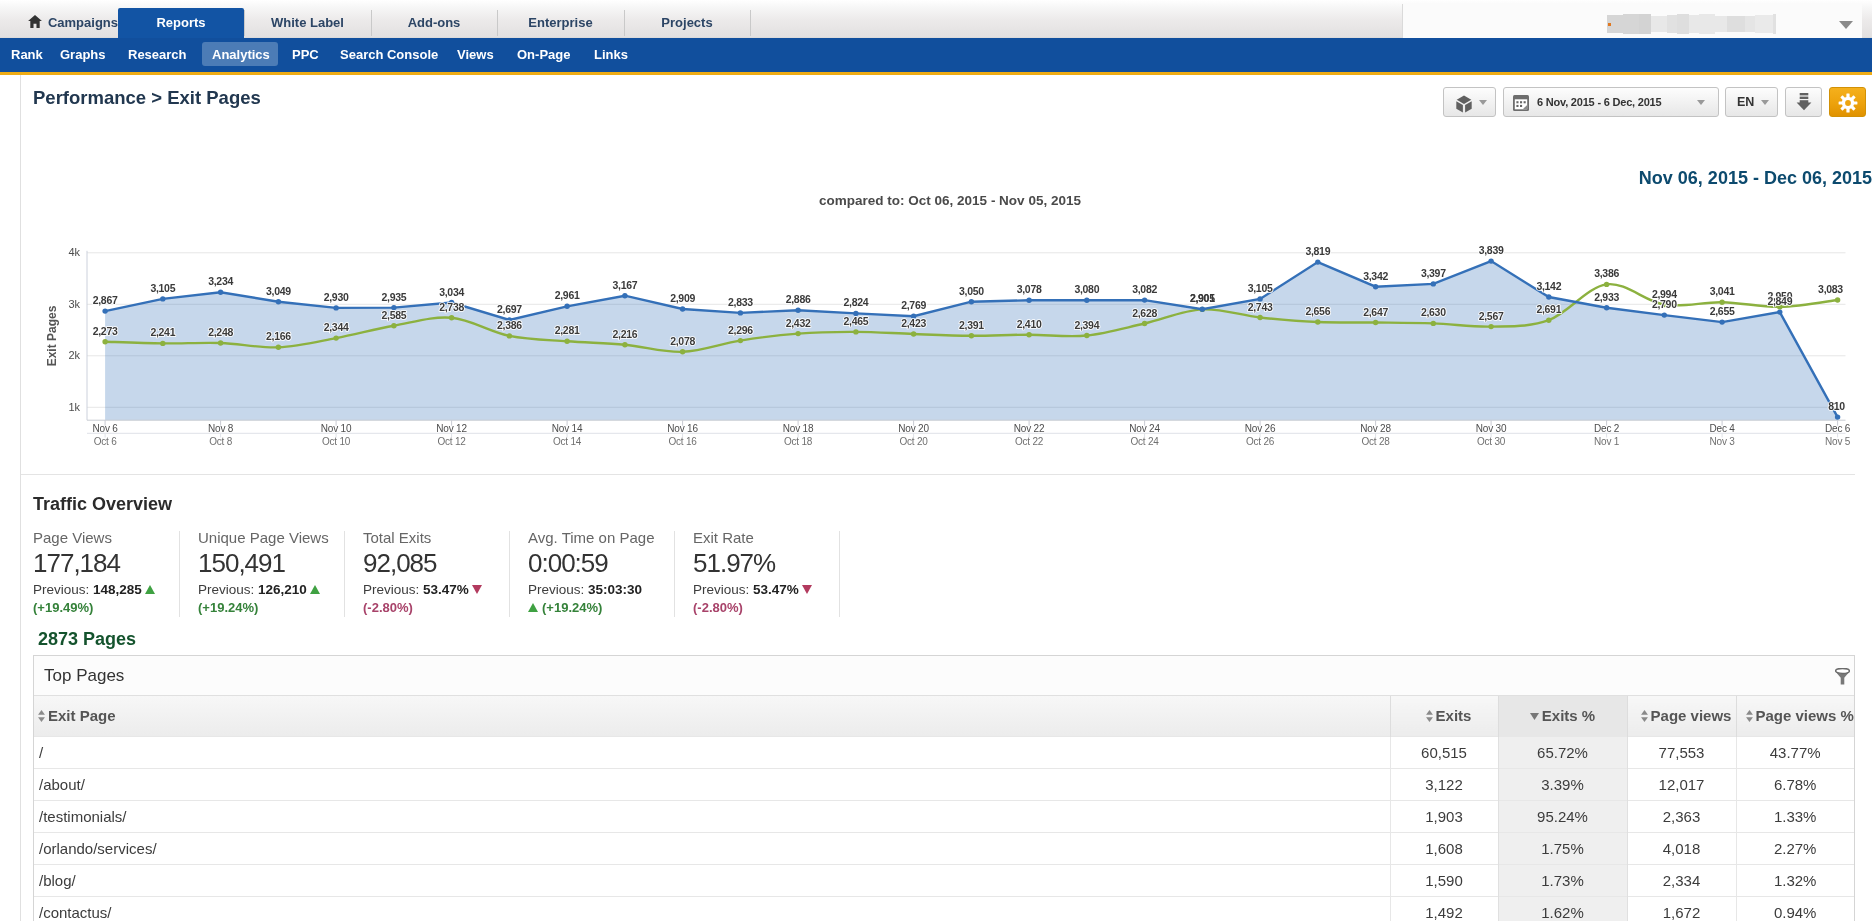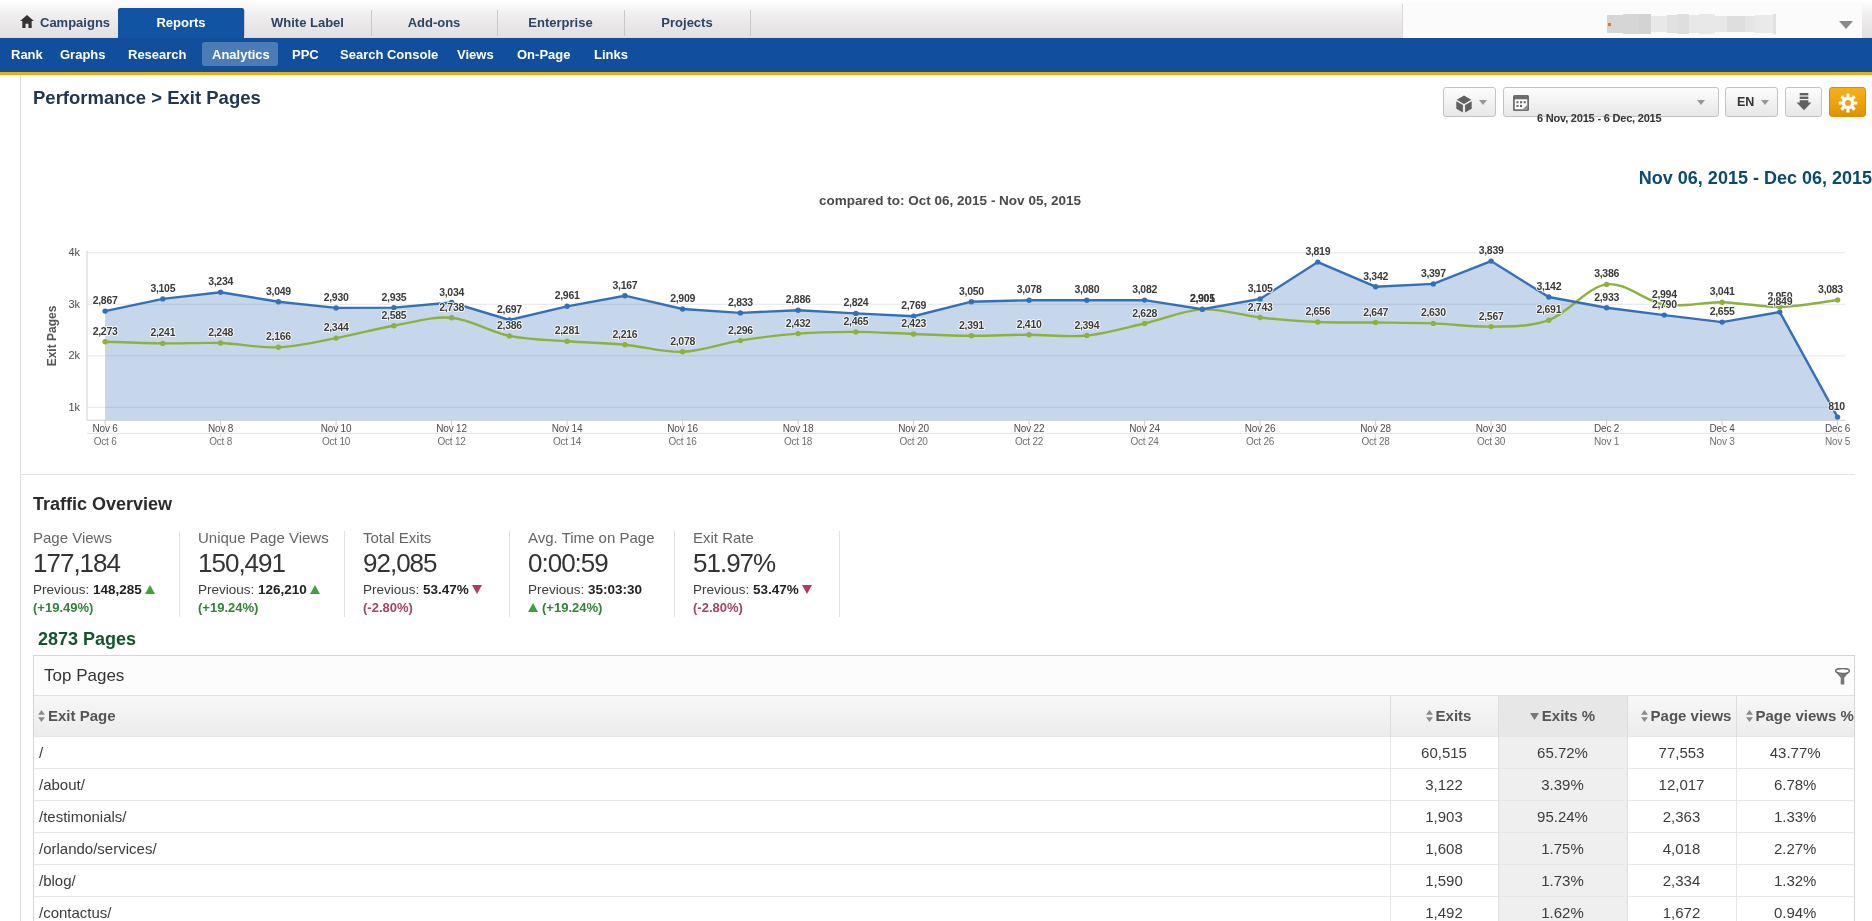--- a/index.html
+++ b/index.html
@@ -53,21 +53,21 @@
 table.tp .c2,.c3,.c4,.c5 { text-align:center; }
 table.tp td.c2, table.tp td.c4, table.tp td.c5 { border-left:1px solid #e7e7e7;text-align:center; }
 table.tp td.c3 { background:#efefef; border-left:1px solid #e0e0e0; border-right:1px solid #e0e0e0; }
 table.tp th.c2h, table.tp th.c4h, table.tp th.c5h { border-left:1px solid #ddd;padding-left:9px; }
 table.tp th.c3h { border-left:1px solid #ddd; border-right:1px solid #ddd; }
 .sorticon { display:inline-block; vertical-align:middle; margin-right:3px; margin-top:-2px; }
 </style>
 </head>
 <body>
 <div class="topbar">
-  <div class="tab" style="left:0;width:118px;text-align:left;padding-left:20px;box-sizing:border-box;">
+  <div class="tab" style="left:0;width:118px;text-align:right;padding-left:20px;box-sizing:border-box;">
     <svg width="14" height="13" viewBox="0 0 16 15" style="vertical-align:-1px;margin-right:6px">
         <path d="M8 0 L16 7 L13.4 7 L13.4 15 L9.7 15 L9.7 10 L6.3 10 L6.3 15 L2.6 15 L2.6 7 L0 7 Z" fill="#333"></path>
       </svg>Campaigns</div>
   <div class="tab active" style="left:118px;width:126px;">Reports</div>
   <div class="tab" style="left:244px;width:127px;">White Label</div>
   <div class="tab" style="left:371px;width:126px;">Add-ons</div>
   <div class="tab" style="left:497px;width:127px;">Enterprise</div>
   <div class="tab" style="left:624px;width:126px;">Projects</div>
   <div class="tabsep" style="left:244px"></div>
   <div class="tabsep" style="left:371px"></div>
@@ -120,21 +120,21 @@
   <svg width="16" height="16" viewBox="0 0 16 16" style="position:absolute;left:9px;top:7px;">
     <rect x="0" y="0" width="16" height="16" rx="1.5" fill="#6d6d6d"></rect>
     <rect x="1.8" y="4.3" width="12.4" height="10" fill="#fff"></rect>
     <rect x="3.4" y="6.2" width="2.1" height="2.1" fill="#666"></rect>
       <rect x="7" y="6.2" width="2.1" height="2.1" fill="#666"></rect>
       <rect x="10.6" y="6.2" width="2.1" height="2.1" fill="#666"></rect>
     <rect x="3.4" y="9.9" width="2.1" height="2.1" fill="#666"></rect>
       <rect x="7" y="9.9" width="2.1" height="2.1" fill="#666"></rect>
     <path d="M14.2 9.9 L14.2 14.3 L9.8 14.3 Z" fill="#8a8a8a"></path>
   </svg>
-  <span style="position:absolute;left:33px;top:16px;line-height:28px;font-size:11px;font-weight:bold;color:#333;letter-spacing:-0.2px;">6 Nov, 2015 - 6 Dec, 2015</span>
+  <span style="position:absolute;left:33px;top:0;line-height:28px;font-size:11px;font-weight:bold;color:#333;letter-spacing:-0.2px;">6 Nov, 2015 - 6 Dec, 2015</span>
   <span class="caret" style="position:absolute;right:13px;top:12px;"></span>
 </div>
 <div class="btn" style="left:1725px;width:53px;">
   <span style="position:absolute;left:11px;top:0;line-height:28px;font-size:12.5px;font-weight:bold;color:#333;">EN</span>
   <span class="caret" style="position:absolute;right:8px;top:12px;"></span>
 </div>
 <div class="btn" style="left:1785px;width:37px;">
   <svg width="16" height="18" viewBox="0 0 16 18" style="position:absolute;left:10px;top:5px;">
     <rect x="3.7" y="0" width="8.6" height="2.4" fill="#616161"></rect>
     <rect x="3.7" y="3.6" width="8.6" height="2.4" fill="#616161"></rect>

